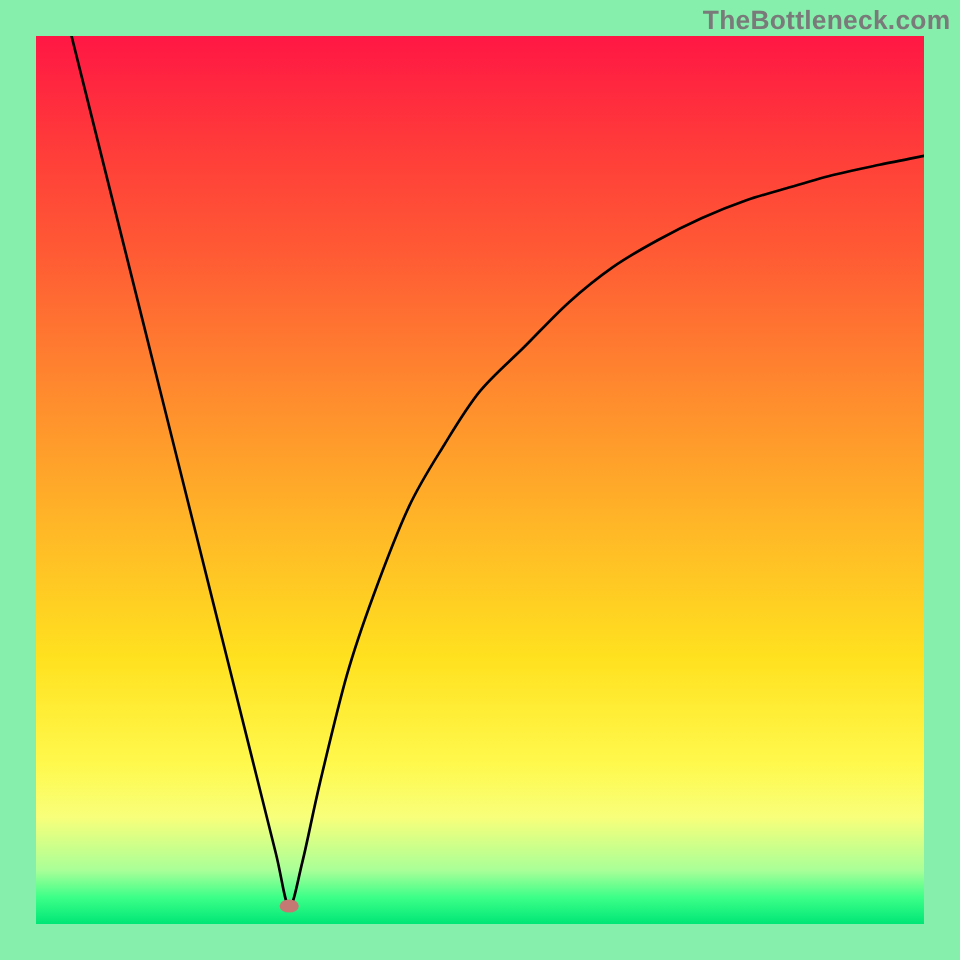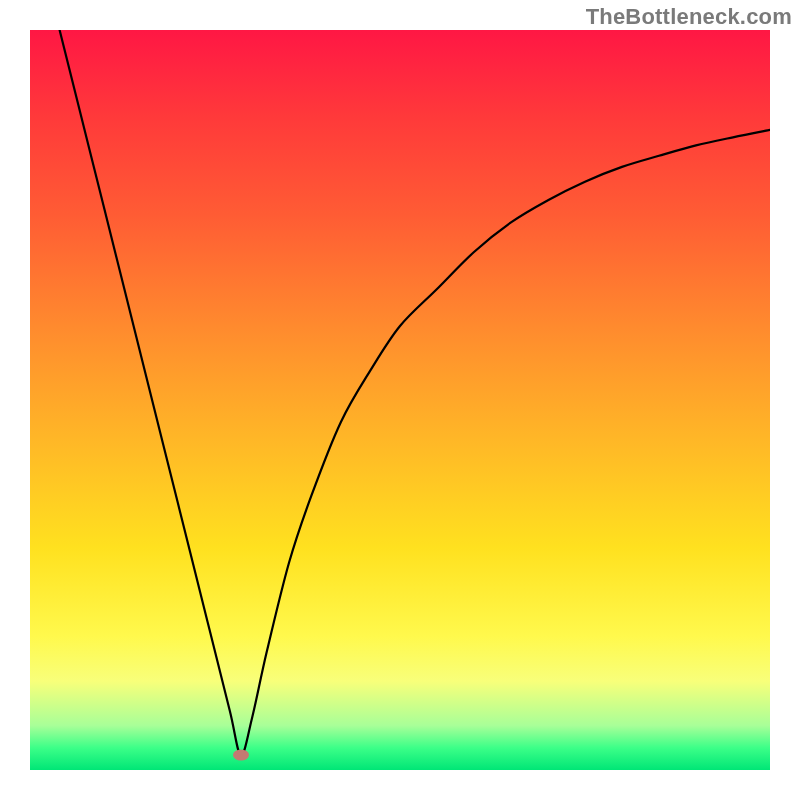--- a/index.html
+++ b/index.html
@@ -9,21 +9,21 @@
     height: 800px;
     background: #000;
     overflow: hidden;
   }
   .frame {
     position: absolute;
     top: 0;
     left: 0;
     width: 800px;
     height: 800px;
-    background: #ffffff;
+    background: #86efac;
   }
   .plot-area {
     position: absolute;
     top: 30px;
     left: 30px;
     width: 740px;
     height: 740px;
     background: linear-gradient(to bottom,
       #ff1744 0%,
       #ff3a3a 12%,

